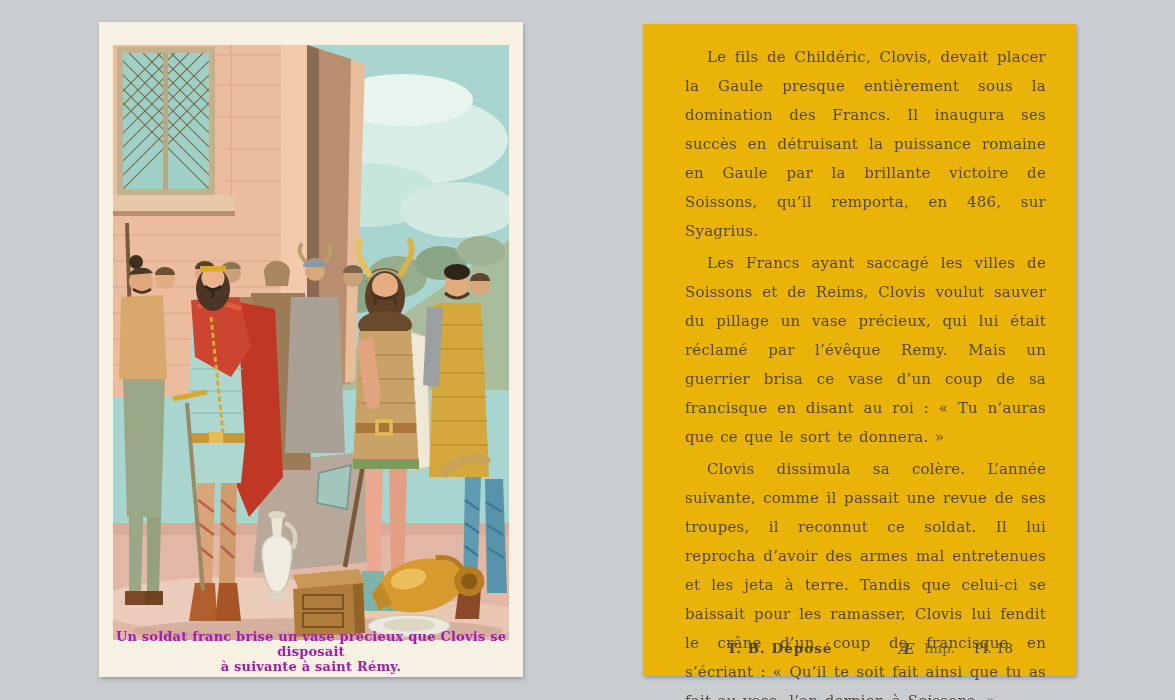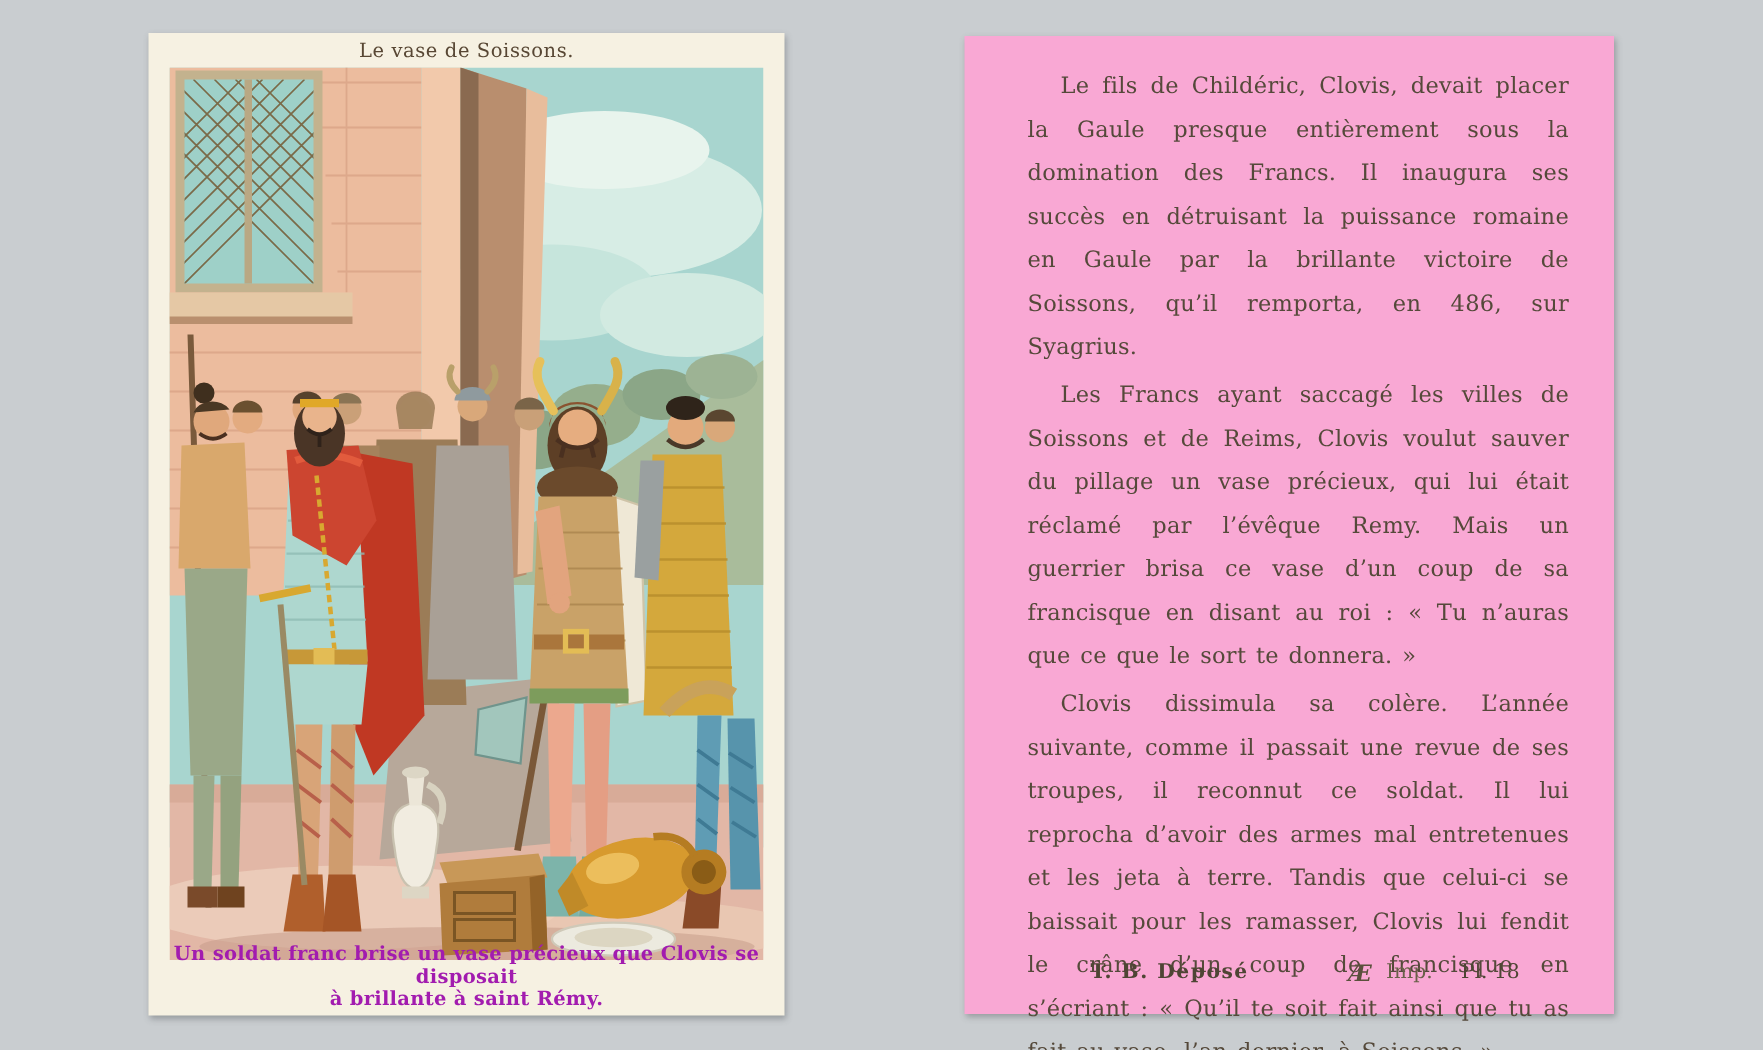--- a/index.html
+++ b/index.html
@@ -14,39 +14,38 @@
   .left-title{
     position:absolute;top:5px;left:0;width:100%;text-align:center;
     font-size:13px;color:#584734;letter-spacing:.4px;
   }
   .illustration{position:absolute;left:14px;top:23px;width:396px;height:595px;display:block;}
   .left-caption{
     position:absolute;bottom:3px;left:0;width:100%;text-align:center;
     font-size:13px;font-weight:bold;color:#a21caf;line-height:15px;letter-spacing:.2px;
   }
   
-  .right-card{left:643px;top:24px;width:433px;height:652px;background:#f9a8d4;}
+  .right-card{left:643px;top:24px;width:433px;height:652px;background:#eab308;}
   .text-block{
     position:absolute;left:42px;top:19px;width:361px;
     font-size:15px;line-height:29px;color:#55493a;
     text-align:justify;word-spacing:1.5px;letter-spacing:.2px;
   }
   .text-block p{margin:0 0 3px 0;text-indent:22px;}
   .footer{position:absolute;left:0;bottom:16px;width:100%;height:20px;font-size:13.5px;color:#4e4534;}
   .footer span{position:absolute;white-space:nowrap;}
   .footer-mark{left:84px;font-weight:bold;letter-spacing:1px;}
   .footer-monogram{left:256px;font-style:italic;font-weight:bold;font-size:15px;color:#5a503c;}
   .footer-imp{left:281px;color:#6a6049;}
   .footer-plate{left:331px;}
 </style>
 </head>
 <body>
 
 <div class="card left-card">
-  <div class="left-title">Le vase de Soissons.</div>
 
   <svg class="illustration" viewBox="0 0 396 595" xmlns="http://www.w3.org/2000/svg">
 
     <g>
       <rect x="0" y="0" width="396" height="520" fill="#a8d5cf"></rect>
       <ellipse cx="300" cy="95" rx="95" ry="45" fill="#dcefe7" opacity=".9"></ellipse>
       <ellipse cx="255" cy="150" rx="70" ry="32" fill="#c6e5dc"></ellipse>
       <ellipse cx="345" cy="165" rx="58" ry="28" fill="#d2eae1"></ellipse>
       <ellipse cx="290" cy="55" rx="70" ry="26" fill="#e8f4ed"></ellipse>
     </g>
@@ -214,21 +213,21 @@
       <path d="M328 516 q20 2 24 18" stroke="#b57c22" stroke-width="5" fill="none"></path>
     </g>
     <g>
       <ellipse cx="296" cy="581" rx="41" ry="11" fill="#eceadf" stroke="#cfc9b8" stroke-width="1.5"></ellipse>
       <ellipse cx="296" cy="580" rx="26" ry="6.5" fill="#dcd6c2"></ellipse>
     </g>
   </svg>
 
   <div class="left-caption">
     <span>Un soldat franc brise un vase précieux que Clovis se disposait</span><br>
-    <span>à brillante à saint Rémy.</span>
+    <span>à suivante à saint Rémy.</span>
   </div>
 </div>
 
 <div class="card right-card">
   <div class="text-block">
     <p>Le fils de Childéric, Clovis, devait placer la Gaule presque entièrement sous la domination des Francs. Il inaugura ses succès en détruisant la puissance romaine en Gaule par la brillante victoire de Soissons, qu’il remporta, en 486, sur Syagrius.</p>
     <p>Les Francs ayant saccagé les villes de Soissons et de Reims, Clovis voulut sauver du pillage un vase précieux, qui lui était réclamé par l’évêque Remy. Mais un guerrier brisa ce vase d’un coup de sa francisque en disant au roi : « Tu n’auras que ce que le sort te donnera. »</p>
     <p>Clovis dissimula sa colère. L’année suivante, comme il passait une revue de ses troupes, il reconnut ce soldat. Il lui reprocha d’avoir des armes mal entretenues et les jeta à terre. Tandis que celui-ci se baissait pour les ramasser, Clovis lui fendit le crâne d’un coup de francisque en s’écriant : « Qu’il te soit fait ainsi que tu as fait au vase, l’an dernier, à Soissons. »</p>
   </div>
   <div class="footer">

